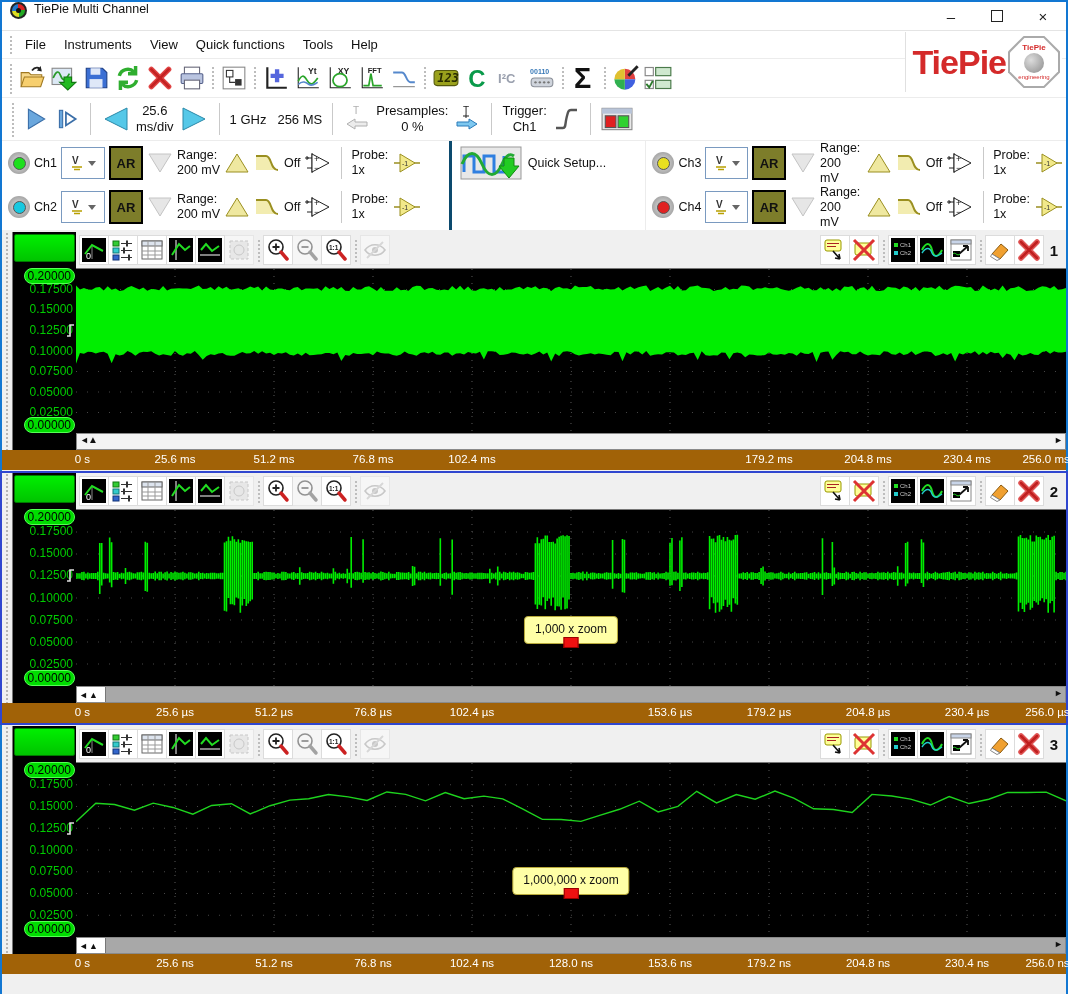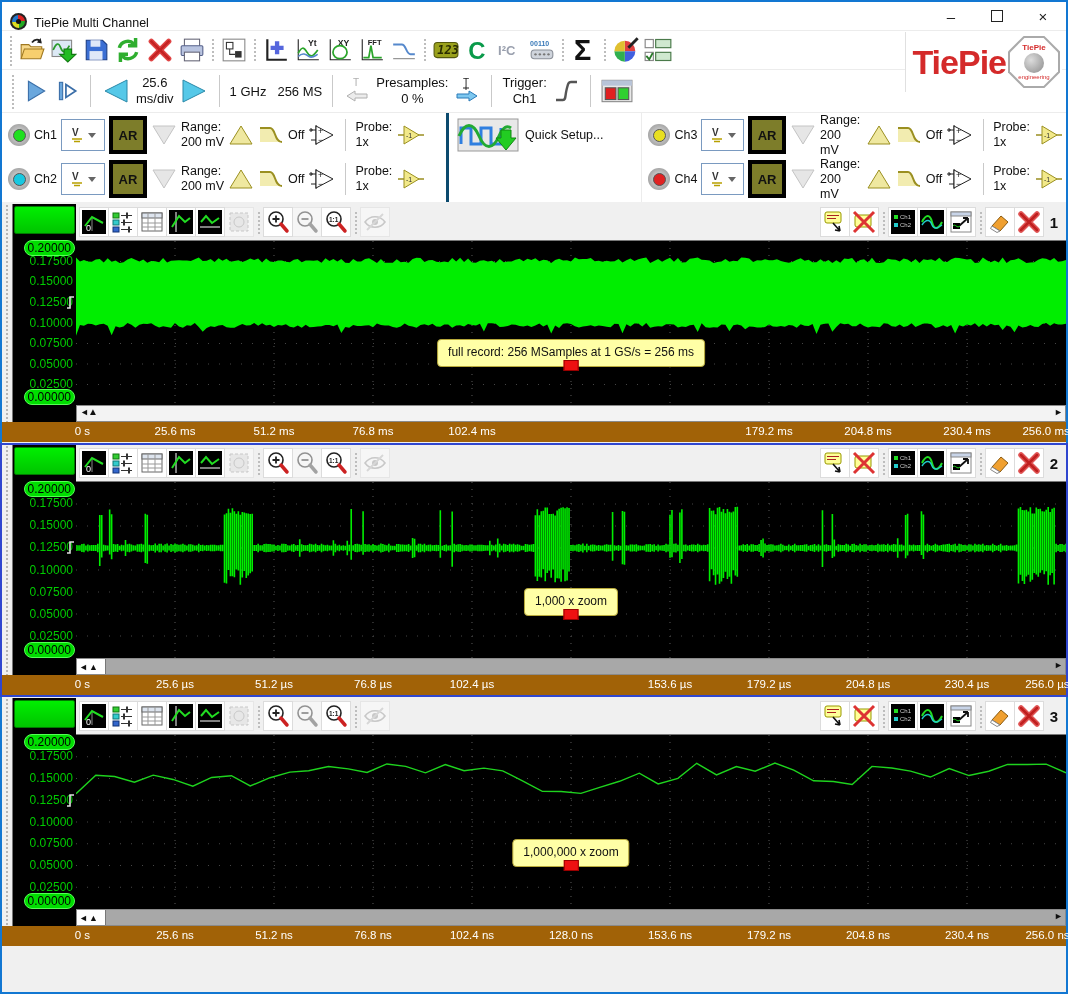--- a/index.html
+++ b/index.html
@@ -1,19 +1,19 @@
 <!DOCTYPE html>
 <html><head>
 <meta charset="utf-8">
 <style>
   html,body{margin:0;padding:0;}
   body{width:1068px;height:994px;font-family:"Liberation Sans",sans-serif;background:#fff;overflow:hidden;}
   .win{position:absolute;inset:0;border:2px solid #1277d2;background:#fff;display:flex;flex-direction:column;}
   
-  .titlebar{height:28px;display:flex;align-items:flex-end;background:#fff;padding:0 0 0 8px;flex:0 0 auto;}
+  .titlebar{height:28px;display:flex;align-items:flex-start;background:#fff;padding:0 0 0 8px;flex:0 0 auto;}
   .appicon{width:17px;height:17px;border-radius:50%;background:#222;position:relative;margin-right:7px;flex:0 0 auto;}
   .appicon i{position:absolute;border-radius:50%;}
   .appicon .a1{inset:2px;background:conic-gradient(#d22 0 25%,#2a2 25% 50%,#dd2 50% 75%,#27c 75%);}
   .appicon .a2{inset:6px;background:#111;}
   .title-text{font-size:12.5px;color:#111;}
   .wbtns{margin-left:auto;display:flex;height:100%;}
   .wbtn{width:46px;display:flex;align-items:center;justify-content:center;color:#222;font-size:15px;}
   .maxglyph{width:10px;height:10px;border:1.4px solid #222;display:inline-block;}
   
   .menubar{height:27px;display:flex;align-items:center;background:#fff;border-top:1px solid #e4e4e4;padding-left:4px;flex:0 0 auto;}
@@ -42,21 +42,21 @@
   .chcol{display:flex;flex-direction:column;}
   .chcol.left{width:452px;}
   .qscol{width:196px;border-left:3px solid #0c4a6e;border-right:1px solid #ececec;display:flex;flex-direction:column;}
   .chcol.right{flex:1;}
   .chrow{height:44px;display:flex;align-items:center;gap:4px;padding:0 2px 0 6px;font-size:12.5px;color:#111;}
   .led{width:22px;height:22px;border-radius:50%;background:radial-gradient(#e8e8e8,#8a8a8a);display:flex;align-items:center;justify-content:center;flex:0 0 auto;}
   .led i{width:11px;height:11px;border-radius:50%;display:block;border:1px solid #555;}
   .chname{font-size:12.5px;}
   .vmode{width:42px;height:30px;border:1px solid #7a9ac0;background:#fff;display:flex;align-items:center;justify-content:center;gap:3px;}
   .caret{width:0;height:0;border-left:4px solid transparent;border-right:4px solid transparent;border-top:5px solid #666;}
-  .arbtn{width:30px;height:30px;background:#7d7d2a;border:4px solid #000000;color:#111;font-weight:bold;font-size:13px;display:flex;align-items:center;justify-content:center;flex:0 0 auto;}
+  .arbtn{width:30px;height:30px;background:#7d7d2a;border:2px solid #000000;color:#111;font-weight:bold;font-size:13px;display:flex;align-items:center;justify-content:center;flex:0 0 auto;}
   .sm2{font-size:12.5px;line-height:1.2;display:flex;flex-direction:column;align-items:flex-start;}
   .qsbtn{height:44px;display:flex;align-items:center;gap:6px;padding-left:8px;font-size:12.5px;color:#111;}
   
   .graphs{flex:1;background:#f0f0f0;display:flex;flex-direction:column;padding-top:2px;}
   .panel{display:grid;grid-template-columns:10px 64px 1fr;grid-template-rows:36px 1fr 17px 20px;background:#f0f0f0;margin-bottom:3px;position:relative;}
   .panel.selected{box-shadow:0 0 0 2px #2f46cf;}
   .p0{height:238px;} .p1{height:250px;} .p2{height:248px;}
   .pgrip{grid-column:1;grid-row:1/5;background-image:radial-gradient(#b5b5b5 1px,transparent 1.3px);background-size:4px 4px;background-position:3px 4px;background-repeat:repeat-y;}
   .axiscol{grid-column:2;grid-row:1/4;background:#000;position:relative;border-left:1px solid #777;}
   .axis-top{position:absolute;top:2px;left:1px;right:1px;height:26px;background:linear-gradient(#00ef00,#00c400);border:1px solid #007a00;border-radius:2px;}
@@ -99,20 +99,29 @@
     <span class="title-text">TiePie Multi Channel</span>
     <div class="wbtns">
       <span class="wbtn">–</span>
       <span class="wbtn">
           <span class="maxglyph"></span>
         </span>
       <span class="wbtn">×</span>
     </div>
   </div>
 
+  <div class="menubar">
+    <span class="grip"></span>
+    <span class="menuitem">File</span>
+    <span class="menuitem">Instruments</span>
+    <span class="menuitem">View</span>
+    <span class="menuitem">Quick functions</span>
+    <span class="menuitem">Tools</span>
+    <span class="menuitem">Help</span>
+  </div>
 
   <div class="logo">
     <span class="logo-word">TiePie</span>
     <span class="badge">
         <span class="badge-in">
       <span class="badge-top">TiePie</span>
       <span class="badge-globe"></span>
       <span class="badge-bot">engineering</span>
     </span>
       </span>
@@ -735,21 +744,20 @@
       <span class="gnum">1</span>
     </div>
     <div class="plot">
           <svg viewBox="0 0 1000 200" preserveAspectRatio="none">
             <path d="M100 0 V200 M200 0 V200 M300 0 V200 M400 0 V200 M500 0 V200 M600 0 V200 M700 0 V200 M800 0 V200 M900 0 V200 " stroke="#5a5a5a" stroke-width="1" stroke-dasharray="1 6" vector-effect="non-scaling-stroke" fill="none"></path>
             <path d="M0 25 H1000 M0 50 H1000 M0 75 H1000 M0 100 H1000 M0 125 H1000 M0 150 H1000 M0 175 H1000 " stroke="#474747" stroke-width="1" stroke-dasharray="1 10" vector-effect="non-scaling-stroke" fill="none"></path>
           </svg>
           <svg viewBox="0 0 1000 200" preserveAspectRatio="none">
             <polygon points="0,20.1 4,24.9 8,23.3 12,25.1 16,25.3 20,22.6 24,22.1 28,26.1 32,21.1 36,25.3 40,23.9 44,26.8 48,25.8 52,22.5 56,20.6 60,23.0 64,24.9 68,22.5 72,26.4 76,24.4 80,24.8 84,25.8 88,20.8 92,26.2 96,24.2 100,23.8 104,23.6 108,23.8 112,23.9 116,24.5 120,22.2 124,20.2 128,24.4 132,24.2 136,21.9 140,25.6 144,21.0 148,24.0 152,21.5 156,25.2 160,24.3 164,23.4 168,25.6 172,23.9 176,21.3 180,23.3 184,21.2 188,26.1 192,21.2 196,25.1 200,25.5 204,23.7 208,23.9 212,25.4 216,25.8 220,23.0 224,21.8 228,25.8 232,23.9 236,23.8 240,24.0 244,23.5 248,26.5 252,21.1 256,24.3 260,22.1 264,25.1 268,21.8 272,26.5 276,26.7 280,22.0 284,25.0 288,25.1 292,21.9 296,21.0 300,23.9 304,26.7 308,22.0 312,26.4 316,26.4 320,26.5 324,22.3 328,25.9 332,25.3 336,26.4 340,21.8 344,20.4 348,20.6 352,25.5 356,23.5 360,23.1 364,25.4 368,25.8 372,25.0 376,25.9 380,20.7 384,24.9 388,20.5 392,25.5 396,21.2 400,26.2 404,26.6 408,24.0 412,23.6 416,25.1 420,24.0 424,26.4 428,22.0 432,25.8 436,25.0 440,24.9 444,22.8 448,21.7 452,24.7 456,21.7 460,23.1 464,20.9 468,24.6 472,22.9 476,23.6 480,26.8 484,23.1 488,21.6 492,23.7 496,23.4 500,24.9 504,20.0 508,22.2 512,22.1 516,22.1 520,20.8 524,24.7 528,24.0 532,25.3 536,24.2 540,25.1 544,24.7 548,21.8 552,26.3 556,23.6 560,21.3 564,24.5 568,22.2 572,21.1 576,20.0 580,26.8 584,24.3 588,21.9 592,25.4 596,22.7 600,20.4 604,25.3 608,20.7 612,26.2 616,26.0 620,21.5 624,21.1 628,20.1 632,23.0 636,23.1 640,23.8 644,26.7 648,25.7 652,24.9 656,22.1 660,25.3 664,24.0 668,24.6 672,20.1 676,20.3 680,21.3 684,25.6 688,23.5 692,23.7 696,22.4 700,23.5 704,23.5 708,22.4 712,24.4 716,25.7 720,26.4 724,25.2 728,23.0 732,21.1 736,24.0 740,22.9 744,25.9 748,26.0 752,22.2 756,25.7 760,23.3 764,26.8 768,23.6 772,26.5 776,21.3 780,22.1 784,20.7 788,26.6 792,23.3 796,22.3 800,26.3 804,20.5 808,26.5 812,26.7 816,25.9 820,21.7 824,22.6 828,22.9 832,24.9 836,21.3 840,22.6 844,25.8 848,21.8 852,26.8 856,22.3 860,23.3 864,22.3 868,24.4 872,20.5 876,25.0 880,25.5 884,22.4 888,20.4 892,20.6 896,21.7 900,22.5 904,21.8 908,26.7 912,26.1 916,20.1 920,23.6 924,25.8 928,23.9 932,26.2 936,20.0 940,26.7 944,23.6 948,22.8 952,21.1 956,23.9 960,26.9 964,26.2 968,25.9 972,22.8 976,21.0 980,21.6 984,23.8 988,20.8 992,25.2 996,24.7 1000,23.3 1000,101.0 996,101.7 992,101.7 988,100.3 984,103.4 980,100.1 976,101.3 972,105.0 968,104.6 964,102.5 960,104.7 956,105.5 952,102.9 948,111.4 944,104.6 940,102.9 936,108.5 932,102.1 928,102.7 924,100.9 920,104.2 916,101.3 912,104.8 908,100.3 904,103.0 900,101.9 896,104.2 892,102.6 888,112.9 884,102.4 880,105.0 876,102.7 872,105.0 868,106.0 864,101.6 860,100.7 856,100.6 852,102.7 848,105.0 844,100.3 840,103.7 836,105.0 832,101.7 828,104.7 824,104.1 820,100.9 816,100.3 812,105.3 808,104.6 804,104.3 800,105.6 796,103.7 792,100.5 788,104.0 784,104.1 780,101.0 776,101.4 772,100.2 768,104.8 764,110.8 760,100.6 756,100.9 752,102.1 748,113.4 744,101.2 740,103.6 736,103.3 732,101.4 728,105.9 724,103.1 720,102.4 716,104.7 712,103.7 708,104.5 704,104.4 700,101.7 696,104.8 692,105.5 688,105.5 684,104.7 680,104.4 676,107.6 672,102.9 668,101.8 664,102.8 660,110.1 656,102.0 652,101.9 648,105.6 644,105.2 640,105.9 636,105.2 632,100.3 628,110.9 624,102.2 620,102.8 616,104.8 612,104.4 608,105.6 604,101.9 600,101.4 596,101.5 592,104.4 588,104.0 584,104.6 580,105.8 576,100.0 572,104.4 568,100.6 564,100.6 560,104.2 556,101.6 552,112.5 548,101.2 544,100.9 540,105.2 536,104.6 532,103.7 528,103.2 524,104.4 520,102.7 516,103.8 512,104.2 508,105.6 504,104.0 500,101.3 496,100.3 492,101.0 488,106.0 484,103.0 480,112.7 476,101.9 472,104.3 468,100.5 464,103.2 460,104.9 456,103.1 452,104.3 448,103.6 444,102.0 440,101.9 436,103.8 432,104.6 428,104.8 424,100.9 420,100.3 416,100.4 412,110.3 408,101.0 404,102.9 400,102.5 396,101.2 392,104.4 388,102.6 384,103.1 380,105.9 376,101.9 372,101.7 368,104.5 364,104.2 360,101.0 356,102.9 352,101.6 348,102.3 344,105.9 340,104.3 336,103.5 332,100.5 328,104.3 324,105.8 320,104.8 316,103.0 312,103.2 308,102.4 304,100.6 300,105.3 296,102.8 292,102.9 288,103.6 284,103.7 280,102.3 276,105.9 272,105.0 268,112.1 264,101.9 260,104.1 256,102.3 252,102.3 248,103.9 244,104.2 240,105.0 236,105.3 232,102.0 228,105.8 224,102.9 220,105.5 216,104.6 212,101.5 208,103.2 204,102.5 200,104.8 196,102.2 192,103.0 188,100.4 184,103.5 180,100.0 176,102.6 172,103.2 168,101.1 164,103.5 160,105.7 156,105.9 152,105.2 148,102.4 144,103.0 140,105.0 136,103.9 132,106.0 128,110.7 124,105.0 120,100.1 116,103.3 112,102.6 108,105.9 104,104.3 100,100.0 96,105.8 92,105.0 88,103.9 84,105.5 80,103.3 76,100.3 72,101.1 68,100.8 64,102.0 60,105.7 56,102.2 52,100.1 48,104.4 44,105.5 40,104.1 36,114.8 32,103.3 28,100.9 24,101.5 20,103.2 16,101.2 12,100.9 8,103.3 4,102.4 0,115.7" fill="#00ee00"></polygon>
           </svg>
-      <div class="tooltip">full record: 256 MSamples at 1 GS/s = 256 ms</div>
     </div>
     <div class="sbar sb-full">
           <span class="sb-larr">◄</span>
           <span class="sb-trig">▲</span>
           <span class="sb-rarr">►</span>
         </div>
     <div class="xaxis">
           <div class="xticks">
             <span class="xtick" style="left: 0%; transform: translateX(-8%);">0 s</span>
             <span class="xtick" style="left: 10%; transform: translateX(-50%);">25.6 ms</span>

